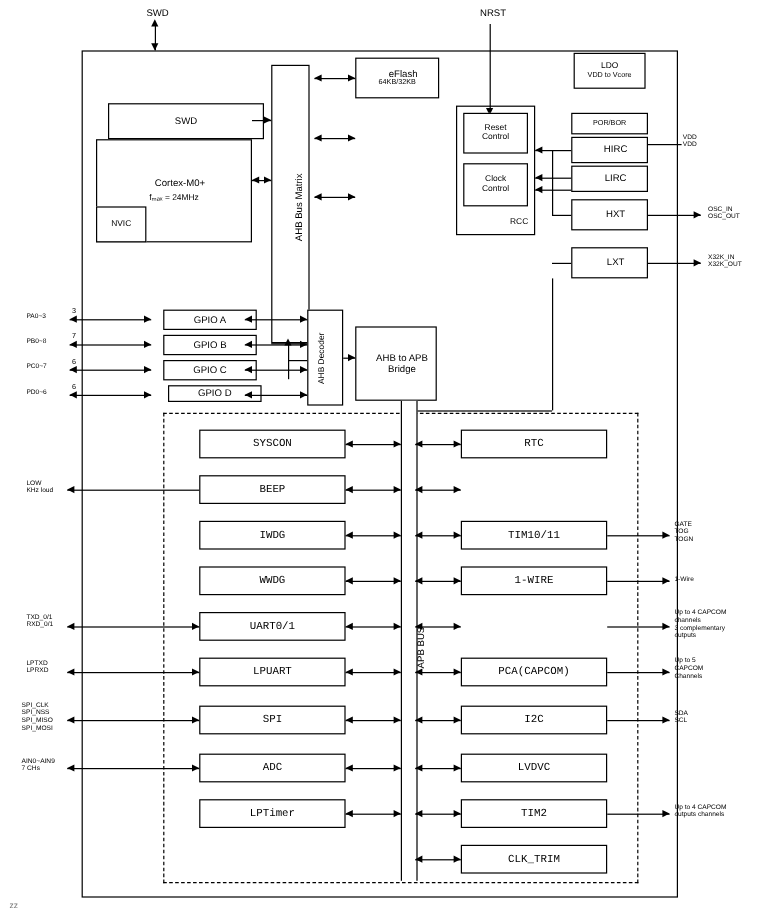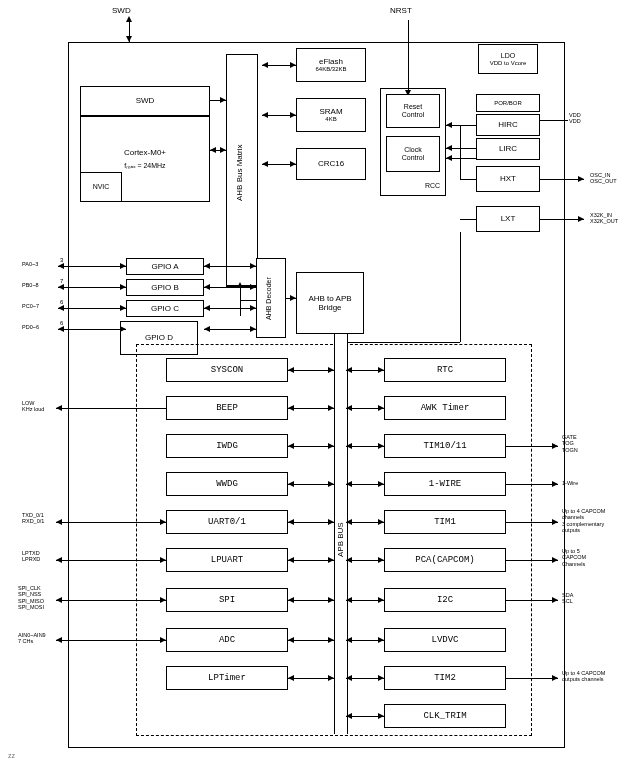--- a/index.html
+++ b/index.html
@@ -7,21 +7,21 @@
   #root{position:relative;width:633px;height:770px;background:#fff;overflow:hidden;}
   .box{position:absolute;border:1px solid #000;background:#fff;box-sizing:border-box;
        display:flex;flex-direction:column;align-items:center;justify-content:center;
        text-align:center;line-height:1.15;color:#000;}
   .lbl{position:absolute;color:#000;line-height:1.15;white-space:pre;}
   .ln{position:absolute;background:#000;}
   .h{height:1px;}
   .v{width:1px;}
   .dash{position:absolute;border:1px dashed #000;box-sizing:border-box;}
   .t9{font-size:9px;font-family:Liberation Mono, monospace;}
-  .t8{font-size:8px;}
+  .t8{font-size:8px;margin-left:10px;}
   .t7{font-size:7px;}
   .t6{font-size:6px;}
   .t55{font-size:5.5px;}
   .sub{font-size:6px;}
   .arrow{position:absolute;width:0;height:0;}
   .ar-r{border-top:3.5px solid transparent;border-bottom:3.5px solid transparent;border-left:6px solid #000;}
   .ar-l{border-top:3.5px solid transparent;border-bottom:3.5px solid transparent;border-right:6px solid #000;}
   .ar-u{border-left:3.5px solid transparent;border-right:3.5px solid transparent;border-bottom:6px solid #000;}
   .ar-d{border-left:3.5px solid transparent;border-right:3.5px solid transparent;border-top:6px solid #000;}
   .vtext{position:absolute;writing-mode:vertical-rl;transform:rotate(180deg);
@@ -62,27 +62,20 @@
   <div class="ln h" style="left:210px;top:100px;width:16px;"></div>
   <div class="arrow ar-r" style="left:220px;top:96.5px;"></div>
   <div class="ln h" style="left:210px;top:150px;width:16px;"></div>
   <div class="arrow ar-r" style="left:220px;top:146.5px;"></div>
   <div class="arrow ar-l" style="left:210px;top:146.5px;"></div>
 
   <div class="box" style="left:296px;top:48px;width:70px;height:34px;">
     <div class="t8">eFlash</div>
     <div class="sub">64KB/32KB</div>
   </div>
-  <div class="box" style="left:296px;top:98px;width:70px;height:34px;">
-    <div class="t8">SRAM</div>
-    <div class="sub">4KB</div>
-  </div>
-  <div class="box" style="left:296px;top:148px;width:70px;height:32px;">
-    <div class="t8">CRC16</div>
-  </div>
 
   <div class="ln h" style="left:262px;top:65px;width:34px;"></div>
   <div class="arrow ar-r" style="left:290px;top:61.5px;"></div>
   <div class="arrow ar-l" style="left:262px;top:61.5px;"></div>
 
   <div class="ln h" style="left:262px;top:115px;width:34px;"></div>
   <div class="arrow ar-r" style="left:290px;top:111.5px;"></div>
   <div class="arrow ar-l" style="left:262px;top:111.5px;"></div>
 
   <div class="ln h" style="left:262px;top:164px;width:34px;"></div>
@@ -151,21 +144,21 @@
 
   <div class="box" style="left:296px;top:272px;width:68px;height:62px;">
     <div class="t8">AHB to APB<br>Bridge</div>
   </div>
   <div class="ln h" style="left:286px;top:298px;width:10px;"></div>
   <div class="arrow ar-r" style="left:290px;top:294.5px;"></div>
 
   <div class="box t8" style="left:126px;top:258px;width:78px;height:17px;">GPIO A</div>
   <div class="box t8" style="left:126px;top:279px;width:78px;height:17px;">GPIO B</div>
   <div class="box t8" style="left:126px;top:300px;width:78px;height:17px;">GPIO C</div>
-  <div class="box t8" style="left:120px;top:321px;width:78px;height:34px;">GPIO D</div>
+  <div class="box t8" style="left:130px;top:321px;width:78px;height:14px;">GPIO D</div>
 
   <div class="ln h" style="left:204px;top:266px;width:52px;"></div>
   <div class="arrow ar-r" style="left:250px;top:263px;"></div>
   <div class="arrow ar-l" style="left:204px;top:263px;"></div>
   <div class="ln h" style="left:204px;top:287px;width:52px;"></div>
   <div class="arrow ar-r" style="left:250px;top:284px;"></div>
   <div class="arrow ar-l" style="left:204px;top:284px;"></div>
   <div class="ln h" style="left:204px;top:308px;width:52px;"></div>
   <div class="arrow ar-r" style="left:250px;top:305px;"></div>
   <div class="arrow ar-l" style="left:204px;top:305px;"></div>
@@ -242,24 +235,22 @@
 
   <div class="ln h" style="left:288px;top:640px;width:46px;"></div>
   <div class="arrow ar-r" style="left:328px;top:636.5px;"></div>
   <div class="arrow ar-l" style="left:288px;top:636.5px;"></div>
 
   <div class="ln h" style="left:288px;top:678px;width:46px;"></div>
   <div class="arrow ar-r" style="left:328px;top:674.5px;"></div>
   <div class="arrow ar-l" style="left:288px;top:674.5px;"></div>
 
   <div class="box t9" style="left:384px;top:358px;width:122px;height:24px;">RTC</div>
-  <div class="box t9" style="left:384px;top:396px;width:122px;height:24px;">AWK Timer</div>
   <div class="box t9" style="left:384px;top:434px;width:122px;height:24px;">TIM10/11</div>
   <div class="box t9" style="left:384px;top:472px;width:122px;height:24px;">1-WIRE</div>
-  <div class="box t9" style="left:384px;top:510px;width:122px;height:24px;">TIM1</div>
   <div class="box t9" style="left:384px;top:548px;width:122px;height:24px;">PCA(CAPCOM)</div>
   <div class="box t9" style="left:384px;top:588px;width:122px;height:24px;">I2C</div>
   <div class="box t9" style="left:384px;top:628px;width:122px;height:24px;">LVDVC</div>
   <div class="box t9" style="left:384px;top:666px;width:122px;height:24px;">TIM2</div>
   <div class="box t9" style="left:384px;top:704px;width:122px;height:24px;">CLK_TRIM</div>
 
   <div class="ln h" style="left:346px;top:370px;width:38px;"></div>
   <div class="arrow ar-r" style="left:378px;top:366.5px;"></div>
   <div class="arrow ar-l" style="left:346px;top:366.5px;"></div>
 

